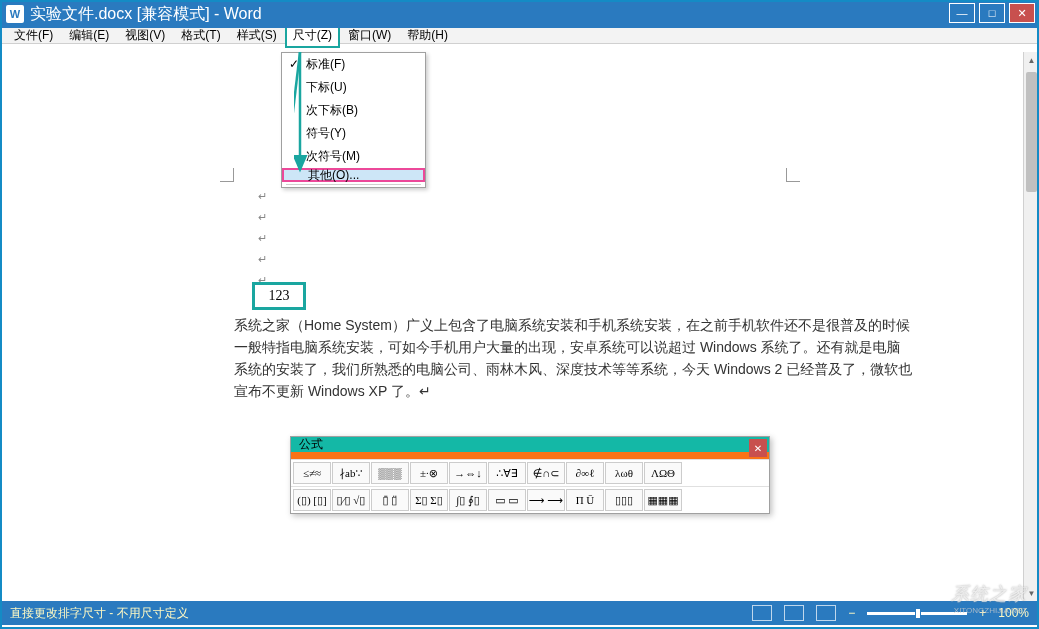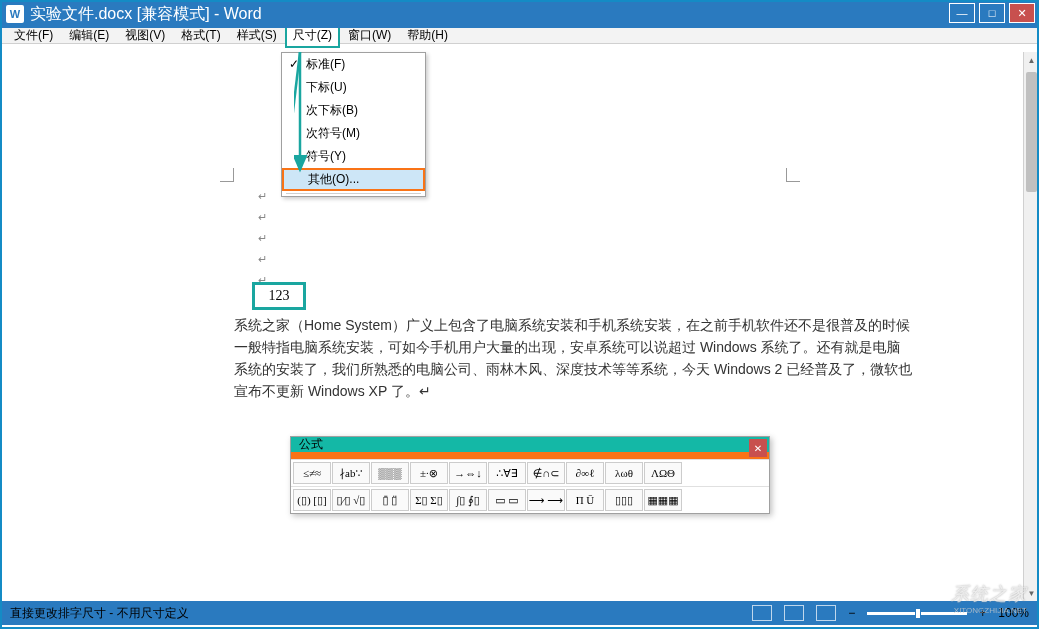--- a/index.html
+++ b/index.html
@@ -18,21 +18,21 @@
 
 .document-area { position: absolute; top: 52px; left: 0; right: 16px; bottom: 28px; background: #fff; overflow: hidden; }
 
 .page { position: absolute; left: 110px; top: 18px; width: 800px; height: 540px; background: #fff; }
 .page-margin-tl { position: absolute; left: 110px; top: 98px; width: 14px; height: 14px; border-right: 1px solid #999; border-bottom: 1px solid #999; }
 .page-margin-tr { position: absolute; right: 110px; top: 98px; width: 14px; height: 14px; border-left: 1px solid #999; border-bottom: 1px solid #999; }
 
 .dropdown { position: absolute; left: 281px; top: 52px; width: 145px; background: #fff; border: 1px solid #a0a0a0; box-shadow: 2px 2px 4px rgba(0,0,0,0.2); z-index: 50; }
 .dropdown .check-col { width: 24px; display: inline-block; text-align: center; }
 .dropdown .dd-item { height: 23px; line-height: 23px; display: flex; align-items: center; cursor: pointer; }
-.dropdown .dd-item.highlighted { background: #cde6f7; border: 2px solid #f97316; height: 23px; line-height: 19px; }
+.dropdown .dd-item.highlighted { background: #cde6f7; border: 2px solid #ec4899; height: 14px; line-height: 19px; }
 .dropdown .dd-sep { height: 1px; background: #d0d0d0; margin: 2px 4px; }
 
 .arrow-annotation { position: absolute; left: 294px; top: 52px; z-index: 60; pointer-events: none; }
 
 .equation-box { position: absolute; left: 142px; top: 212px; width: 54px; height: 28px; border: 3px solid #1aa6a0; background: #fff; display: flex; align-items: center; justify-content: center; font-family: serif; font-size: 14px; }
 
 .doc-text { position: absolute; left: 124px; top: 244px; width: 680px; font-size: 14px; line-height: 22px; color: #333; }
 .para-marks-left { position: absolute; left: 148px; top: 120px; }
 .para-marks-left div { color: #888; font-size: 11px; margin-bottom: 8px; }
 
@@ -41,21 +41,21 @@
 .eq-title .eq-close { position: absolute; right: 2px; top: 2px; width: 18px; height: 18px; background: #c8504e; color: #fff; display: flex; align-items: center; justify-content: center; font-size: 10px; cursor: pointer; }
 .eq-row { display: flex; border-top: 1px solid #e0e0e0; padding: 2px; gap: 1px; flex-wrap: nowrap; }
 .eq-btn { width: 38px; height: 22px; border: 1px solid #ccc; background: #fafafa; display: flex; align-items: center; justify-content: center; font-size: 11px; font-family: "Times New Roman", serif; cursor: pointer; }
 
 .scrollbar-v { position: absolute; right: 0; top: 52px; bottom: 28px; width: 16px; background: #f0f0f0; border-left: 1px solid #d0d0d0; }
 .scrollbar-v .thumb { position: absolute; left: 2px; right: 2px; top: 20px; height: 120px; background: #c0c0c0; border-radius: 2px; }
 .scrollbar-v .arrow-up, .scrollbar-v .arrow-down { position: absolute; left: 0; right: 0; height: 16px; display: flex; align-items: center; justify-content: center; font-size: 8px; color: #666; cursor: pointer; }
 .scrollbar-v .arrow-up { top: 0; }
 .scrollbar-v .arrow-down { bottom: 0; }
 
-.statusbar { position: absolute; left: 0; right: 0; bottom: 4px; height: 24px; background: #2a7abf; color: #000000; display: flex; align-items: center; padding: 0 10px; font-size: 12px; }
+.statusbar { position: absolute; left: 0; right: 0; bottom: 4px; height: 24px; background: #2a7abf; color: #fef9c3; display: flex; align-items: center; padding: 0 10px; font-size: 12px; }
 .statusbar .right { position: absolute; right: 10px; display: flex; align-items: center; gap: 12px; }
 .statusbar .view-btn { width: 20px; height: 16px; border: 1px solid #fff; opacity: 0.7; cursor: pointer; }
 .statusbar .zoom-slider { width: 100px; height: 3px; background: #fff; position: relative; }
 .statusbar .zoom-slider .handle { position: absolute; left: 48px; top: -4px; width: 6px; height: 11px; background: #fff; border: 1px solid #2a7abf; }
 
 .watermark { position: absolute; right: 12px; bottom: 14px; opacity: 0.75; pointer-events: none; }
 .watermark .wm-text { font-size: 18px; font-weight: normal; font-style: italic; color: #e8e8e8; letter-spacing: 1px; text-shadow: 0 0 2px #888; }
 .watermark .wm-sub { font-size: 8px; color: #ccc; text-align: right; }
 
 .outer-frame { position: absolute; inset: 0; border: 2px solid #148bc5; pointer-events: none; }
@@ -142,25 +142,25 @@
     <div class="dd-item">
       <span class="check-col"></span>
       <span>下标(U)</span>
     </div>
     <div class="dd-item">
       <span class="check-col"></span>
       <span>次下标(B)</span>
     </div>
     <div class="dd-item">
       <span class="check-col"></span>
+      <span>符号(Y)</span>
+    </div>
+    <div class="dd-item">
+      <span class="check-col"></span>
       <span>次符号(M)</span>
-    </div>
-    <div class="dd-item">
-      <span class="check-col"></span>
-      <span>符号(Y)</span>
     </div>
     <div class="dd-item highlighted">
       <span class="check-col"></span>
       <span>其他(O)...</span>
     </div>
     <div class="dd-sep"></div>
   </div>
 
 <svg class="arrow-annotation" width="40" height="230">
   <defs>

